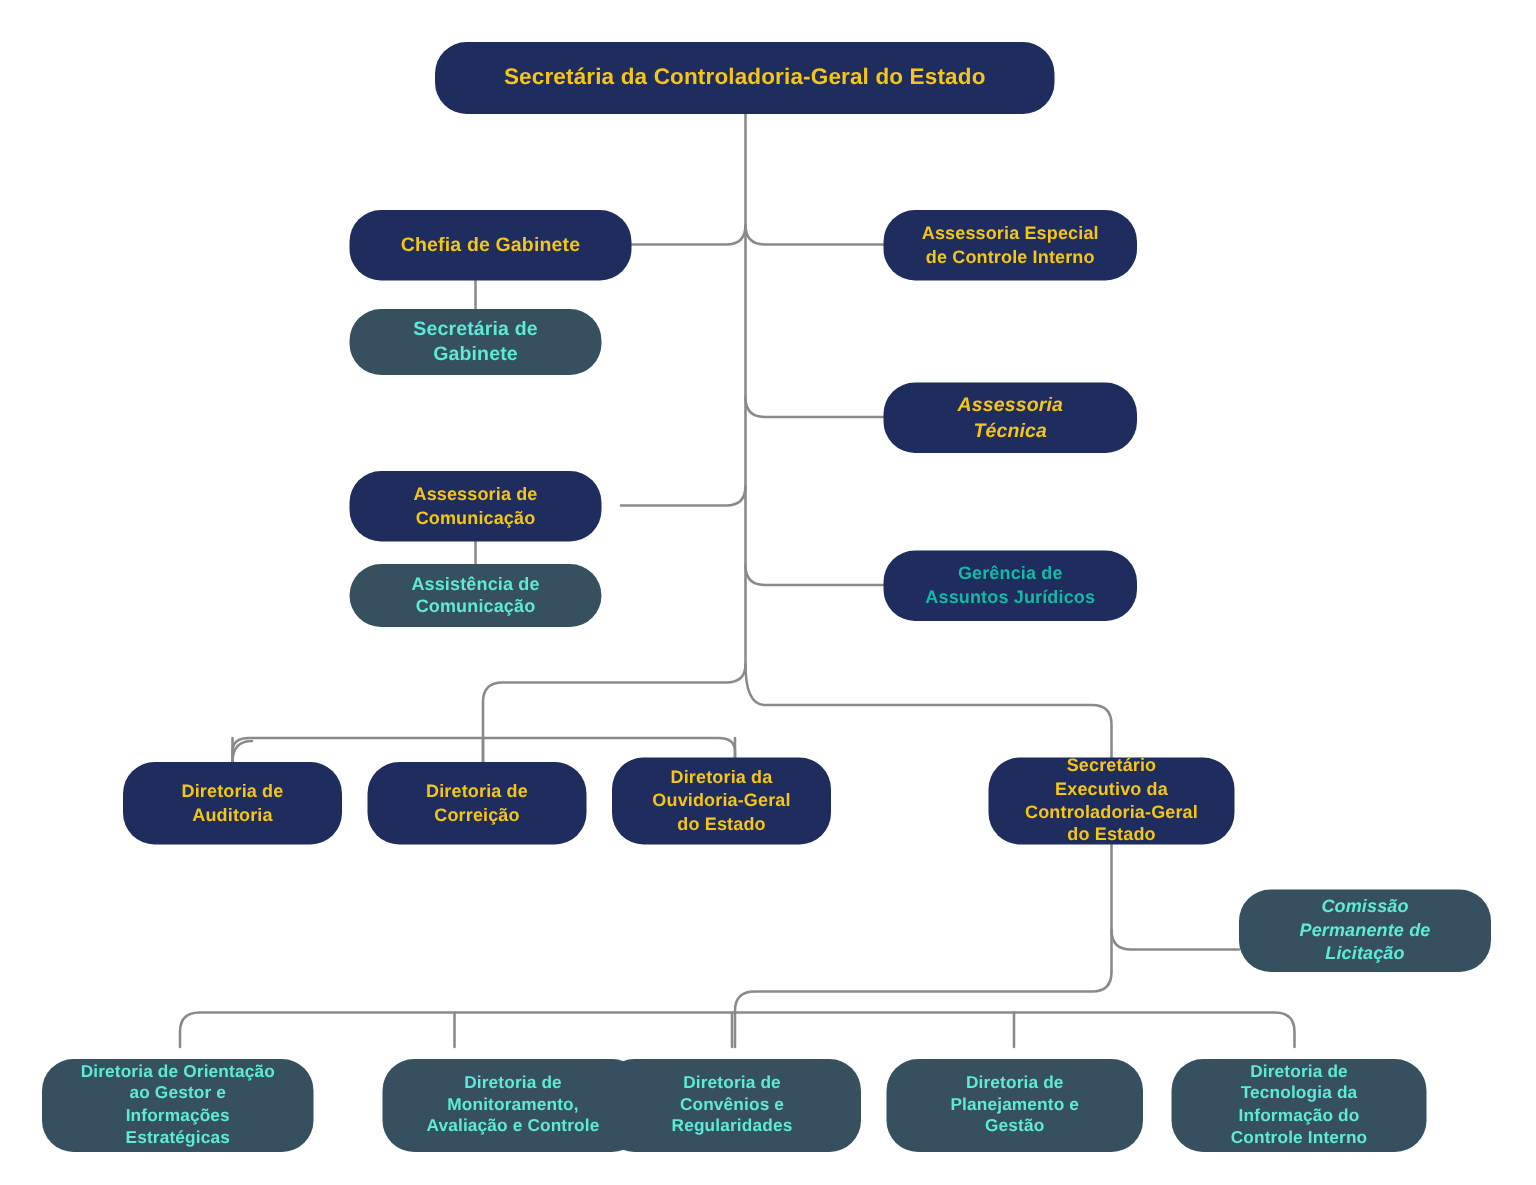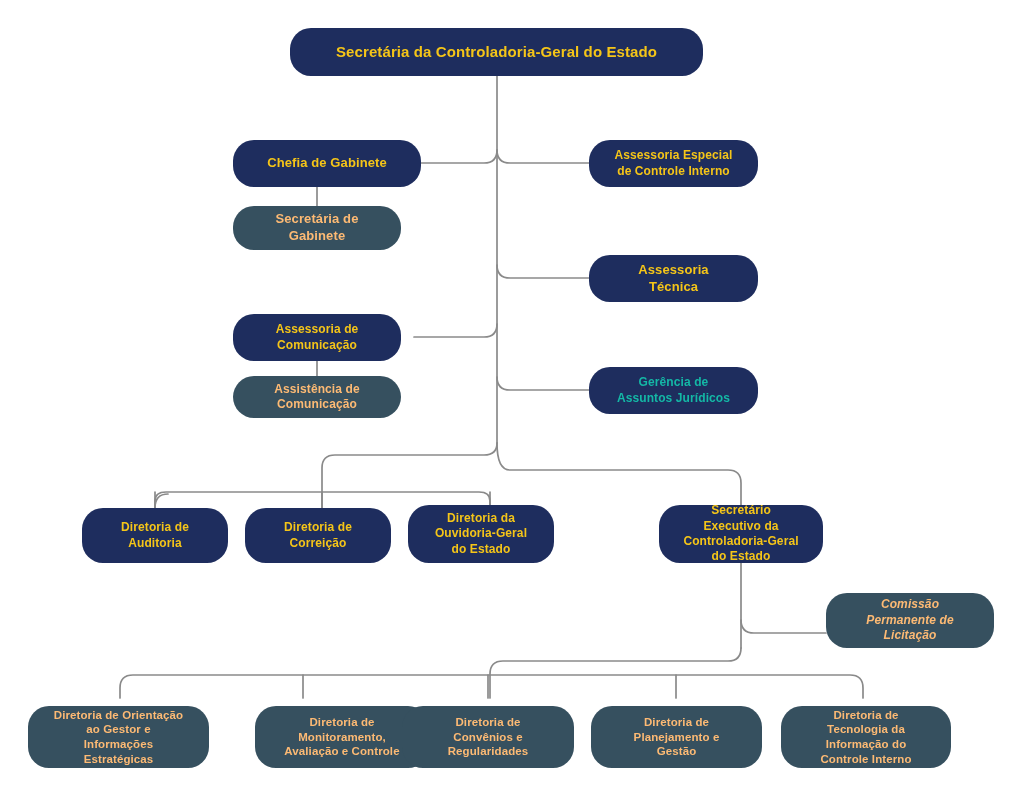--- a/index.html
+++ b/index.html
@@ -27,21 +27,21 @@
     justify-content:center;
     text-align:center;
     padding:4px 24px;
     line-height:1.28;
     font-weight:bold;
     letter-spacing:.1px;
     z-index:2;
   }
   .navy-gold{background:#1e2d5e;color:#f5c518;}
   .navy-white{background:#1e2d5e;color:#14b8a6;}
-  .slate-white{background:#36505f;color:#fdba74;}
+  .slate-white{background:#36505f;color:#5eead4;}
   .italic{font-style:italic;}
   .t15{font-size:15px;}
   .t13{font-size:13px;}
   .t12{font-size:12px;}
   .t115{font-size:11.5px;}
 </style>
 </head>
 <body>
 
 <div id="chart">
@@ -89,21 +89,21 @@
   </svg>
 
   <div class="node navy-gold t15" style="left:290px;top:28px;width:413px;height:48px;">Secretária da Controladoria-Geral do Estado</div>
 
   <div class="node navy-gold t13" style="left:233px;top:140px;width:188px;height:47px;">Chefia de Gabinete</div>
 
   <div class="node navy-gold t12" style="left:589px;top:140px;width:169px;height:47px;">Assessoria Especial de Controle Interno</div>
 
   <div class="node slate-white t13" style="left:233px;top:206px;width:168px;height:44px;">Secretária de Gabinete</div>
 
-  <div class="node navy-gold t13" style="left:589px;top:255px;width:169px;height:47px;">Assessoria Técnica</div>
+  <div class="node navy-gold t13" style="left:589px;top:255px;width:169px;height:47px;font-style:italic;">Assessoria Técnica</div>
 
   <div class="node navy-gold t12" style="left:233px;top:314px;width:168px;height:47px;">Assessoria de Comunicação</div>
 
   <div class="node navy-white t12" style="left:589px;top:367px;width:169px;height:47px;">Gerência de Assuntos Jurídicos</div>
 
   <div class="node slate-white t12" style="left:233px;top:376px;width:168px;height:42px;">Assistência de Comunicação</div>
 
   <div class="node navy-gold t12" style="left:82px;top:508px;width:146px;height:55px;">Diretoria de Auditoria</div>
 
   <div class="node navy-gold t12" style="left:245px;top:508px;width:146px;height:55px;">Diretoria de Correição</div>

